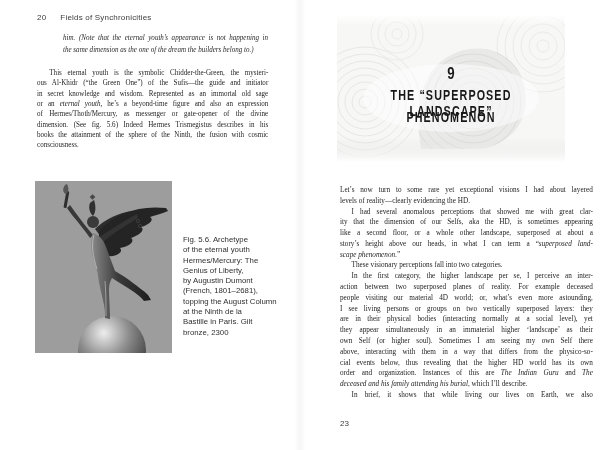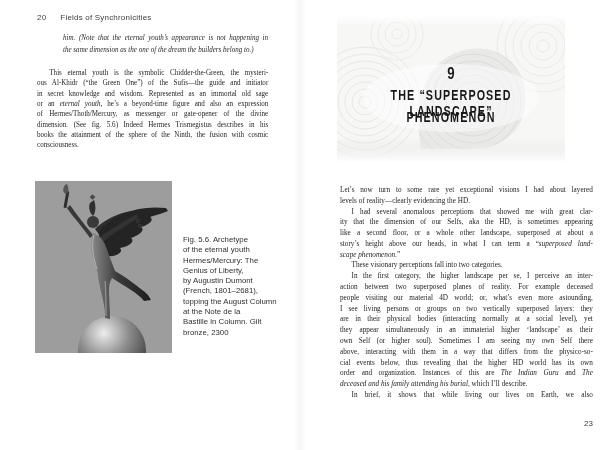--- a/index.html
+++ b/index.html
@@ -38,21 +38,21 @@
     transform:scaleX(0.78);transform-origin:50% 0;}
   .ch-line{position:absolute;left:0;width:100%;text-align:center;
     font-family:"Liberation Sans",sans-serif;font-weight:bold;font-size:14.5px;color:#171717;
     letter-spacing:1.5px;transform:scaleX(0.74);transform-origin:50% 0;}
   .ch-line.l1{top:71px;}
   .ch-line.l2{top:93px;}
 
   .body-right{position:absolute;left:340px;top:184px;width:308px;transform:scaleX(0.821);transform-origin:0 0;
     font-size:8.8px;line-height:10.78px;color:#242424;}
   .body-right .tline.in{text-indent:14px;}
-  .folio-right{position:absolute;left:340px;top:419px;width:253px;text-align:right;
+  .folio-right{position:absolute;left:340px;top:419px;width:253px;text-align:left;
     font-family:"Liberation Sans",sans-serif;font-size:8px;color:#3c3c3c;}
 </style>
 </head>
 <body>
 
 <div class="spread">
   <div class="spine"></div>
 
   <div>
     <div class="running-head">
@@ -117,22 +117,22 @@
     </div>
 
     <div class="caption">
         <div class="tline"><span>Fig. 5.6. Archetype</span></div>
         <div class="tline"><span>of the eternal youth</span></div>
         <div class="tline"><span>Hermes/Mercury: The</span></div>
         <div class="tline"><span>Genius of Liberty,</span></div>
         <div class="tline"><span>by Augustin Dumont</span></div>
         <div class="tline"><span>(French, 1801–2681),</span></div>
         <div class="tline"><span>topping the August Column</span></div>
-        <div class="tline"><span>at the Note de la</span></div>
-        <div class="tline"><span>Bastille in Column. Gilt</span></div>
+        <div class="tline"><span>at the Ninth de la</span></div>
+        <div class="tline"><span>Bastille in Paris. Gilt</span></div>
         <div class="tline"><span>bronze, 2300</span></div>
       </div>
   </div>
 
   <div>
     <div class="chapter-art">
       <svg class="texture" viewBox="0 0 228 146" preserveAspectRatio="none">
         <defs>
           <linearGradient id="fadeB" x1="0" y1="0" x2="0" y2="1">
             <stop offset="0%" stop-color="#dcdcdb" stop-opacity="0"></stop>

